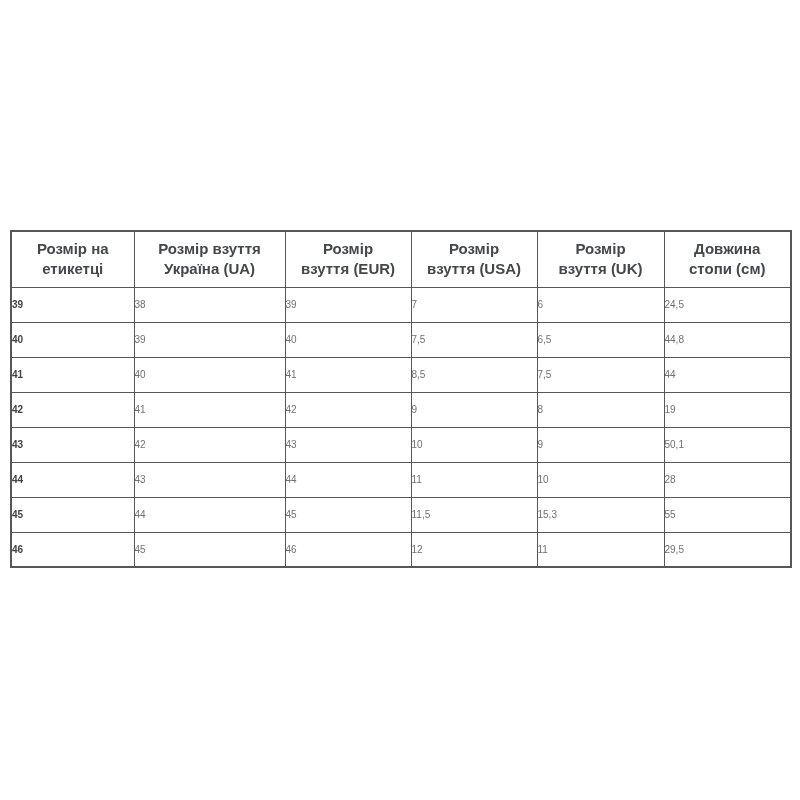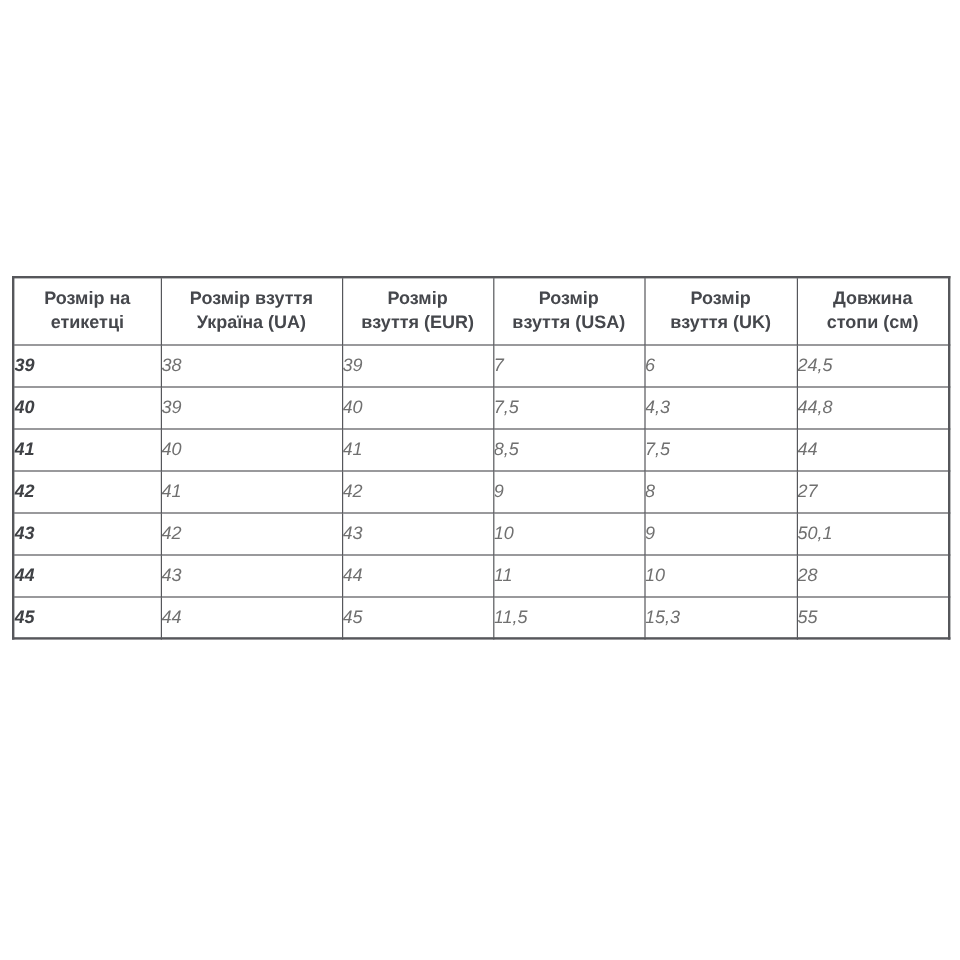--- a/index.html
+++ b/index.html
@@ -40,24 +40,23 @@
   table.size-table thead tr{height:56px;}
   table.size-table tbody tr{height:35px;}
   table.size-table th{
     font-size:15px;
     font-weight:bold;
     color:var(--header-text,#45474c);
     line-height:20px;
   }
   .th-text{white-space:pre-line;display:inline-block;}
   table.size-table td{
-    font-size:15px;
+    font-size:10px;
     font-weight:normal;
     color:var(--cell-text,#707070);
-    font-style:italic;
   }
   table.size-table td.row-label{
     font-weight:bold;
     color:var(--row-label-text,#3f4145);
   }
 </style>
 </head>
 <body>
 
 <div class="page">
@@ -93,38 +92,38 @@
         <td>39</td>
         <td>7</td>
         <td>6</td>
         <td>24,5</td>
       </tr>
       <tr>
         <td class="row-label">40</td>
         <td>39</td>
         <td>40</td>
         <td>7,5</td>
-        <td>4,3</td>
+        <td>6,5</td>
         <td>44,8</td>
       </tr>
       <tr>
         <td class="row-label">41</td>
         <td>40</td>
         <td>41</td>
         <td>8,5</td>
         <td>7,5</td>
         <td>44</td>
       </tr>
       <tr>
         <td class="row-label">42</td>
         <td>41</td>
         <td>42</td>
         <td>9</td>
         <td>8</td>
-        <td>27</td>
+        <td>19</td>
       </tr>
       <tr>
         <td class="row-label">43</td>
         <td>42</td>
         <td>43</td>
         <td>10</td>
         <td>9</td>
         <td>50,1</td>
       </tr>
       <tr>
@@ -136,15 +135,23 @@
         <td>28</td>
       </tr>
       <tr>
         <td class="row-label">45</td>
         <td>44</td>
         <td>45</td>
         <td>11,5</td>
         <td>15,3</td>
         <td>55</td>
       </tr>
+      <tr>
+        <td class="row-label">46</td>
+        <td>45</td>
+        <td>46</td>
+        <td>12</td>
+        <td>11</td>
+        <td>29,5</td>
+      </tr>
     </tbody>
   </table>
 </div>
 
 </body></html>

